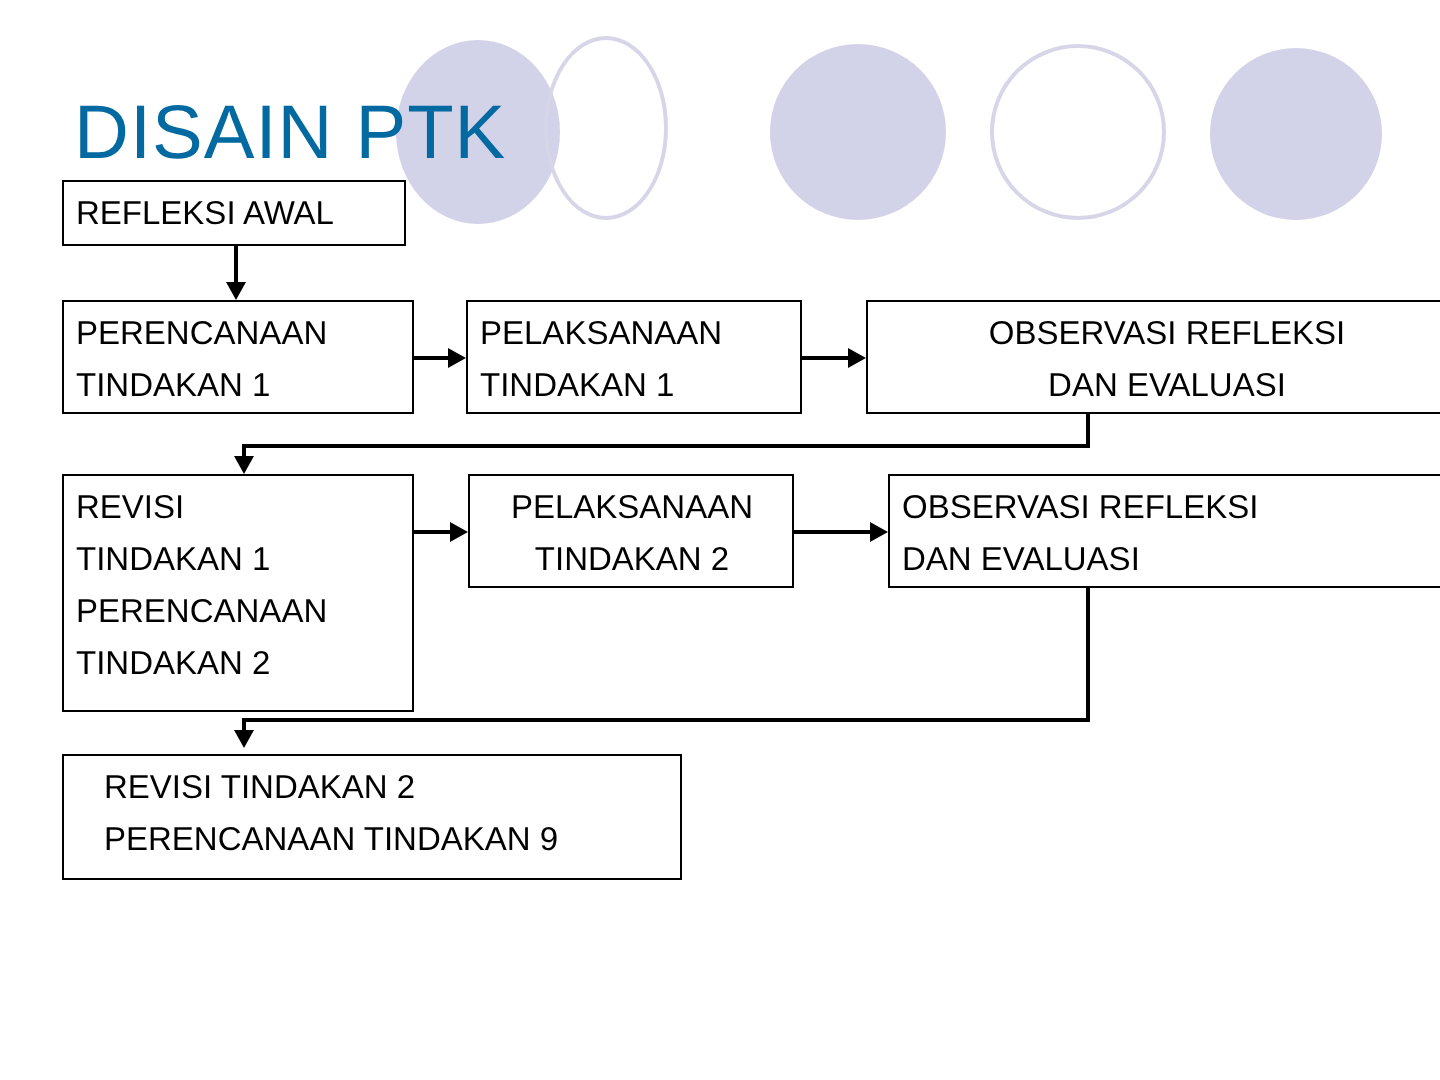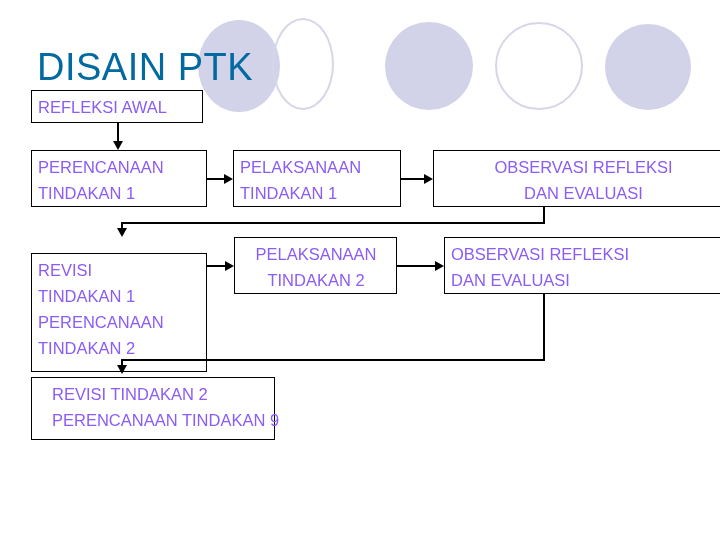--- a/index.html
+++ b/index.html
@@ -42,37 +42,37 @@
     letter-spacing: 0.5px;
     white-space: nowrap;
   }
 
   
   .box {
     position: absolute;
     box-sizing: border-box;
     border: 1px solid #000000;
     background: #ffffff;
-    color: #8b5cf6;
+    color: #000000;
     font-size: 16.5px;
     line-height: 26px;
     padding: 3px 5px 3px 6px;
     white-space: nowrap;
   }
   .box.center { text-align: center; }
   .box.left   { text-align: left; }
 
   #box-refleksi-awal { left: 31px;  top: 90px;  width: 172px; height: 33px; }
   #box-perencanaan-1 { left: 31px;  top: 150px; width: 176px; height: 57px; }
   #box-pelaksanaan-1 { left: 233px; top: 150px; width: 168px; height: 57px; }
   #box-observasi-1   { left: 433px; top: 150px; width: 300px; height: 57px; }
-  #box-revisi-1      { left: 31px;  top: 237px; width: 176px; height: 119px; margin-top: 16px; }
+  #box-revisi-1      { left: 31px;  top: 237px; width: 176px; height: 119px; }
   #box-pelaksanaan-2 { left: 234px; top: 237px; width: 163px; height: 57px; }
   #box-observasi-2   { left: 444px; top: 237px; width: 289px; height: 57px; }
-  #box-revisi-2      { left: 31px;  top: 377px; width: 244px; height: 63px; padding-left: 20px; }
+  #box-revisi-2      { left: 31px;  top: 377px; width: 310px; height: 63px; padding-left: 20px; }
 
   
   .ln {
     position: absolute;
     background: #000000;
   }
   .ln-h { height: 2px; }
   .ln-v { width: 2px; }
 
   .arrow-down {

